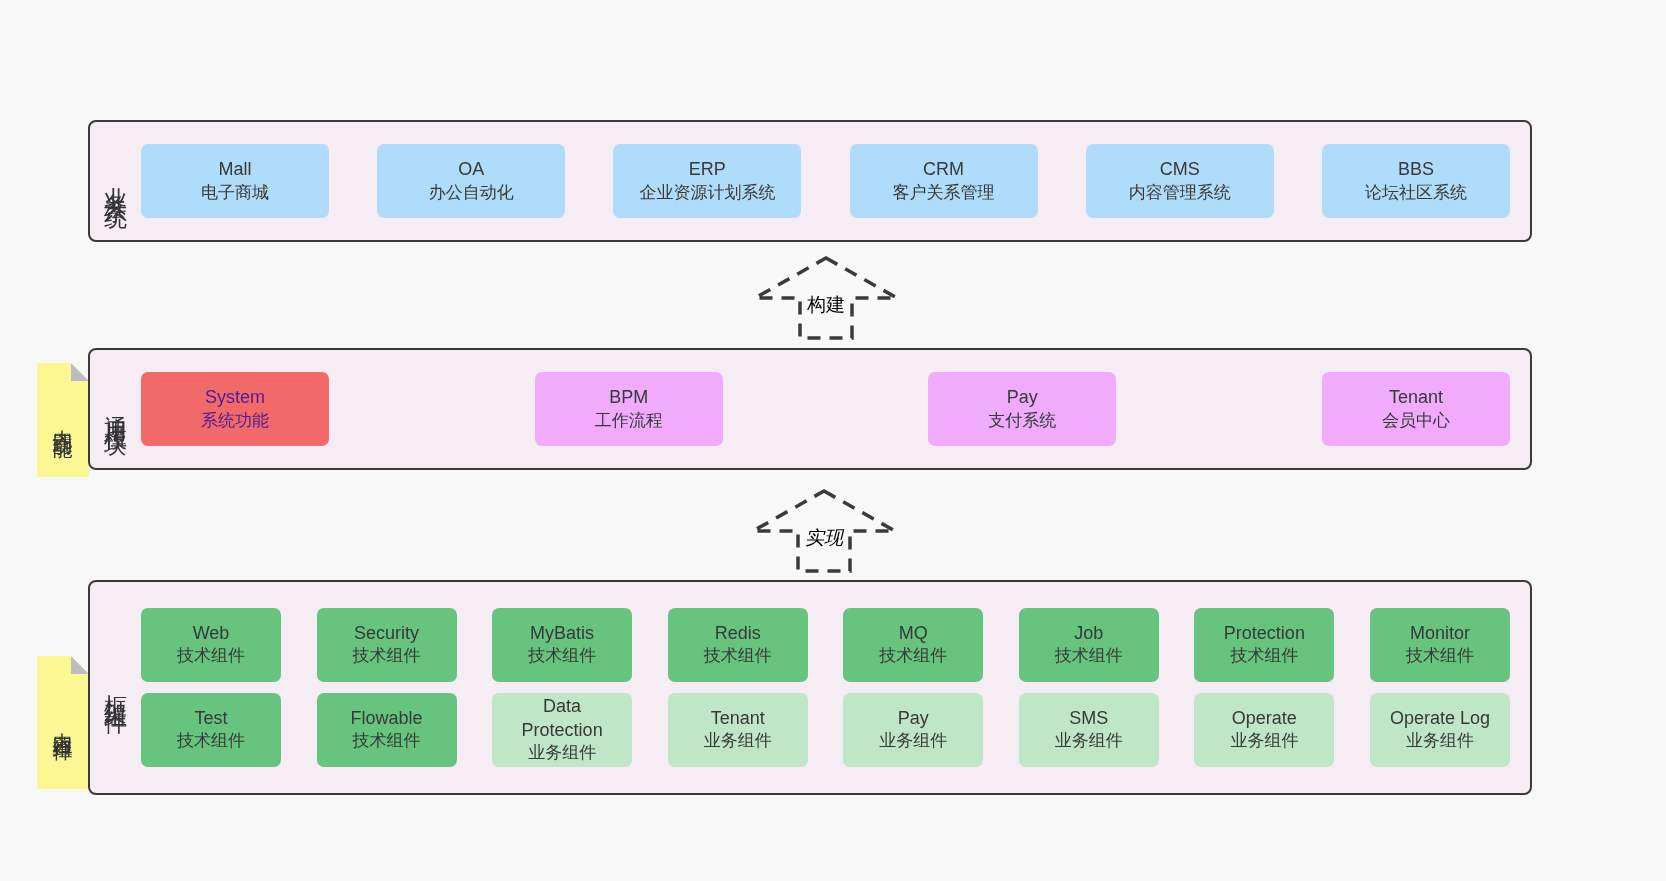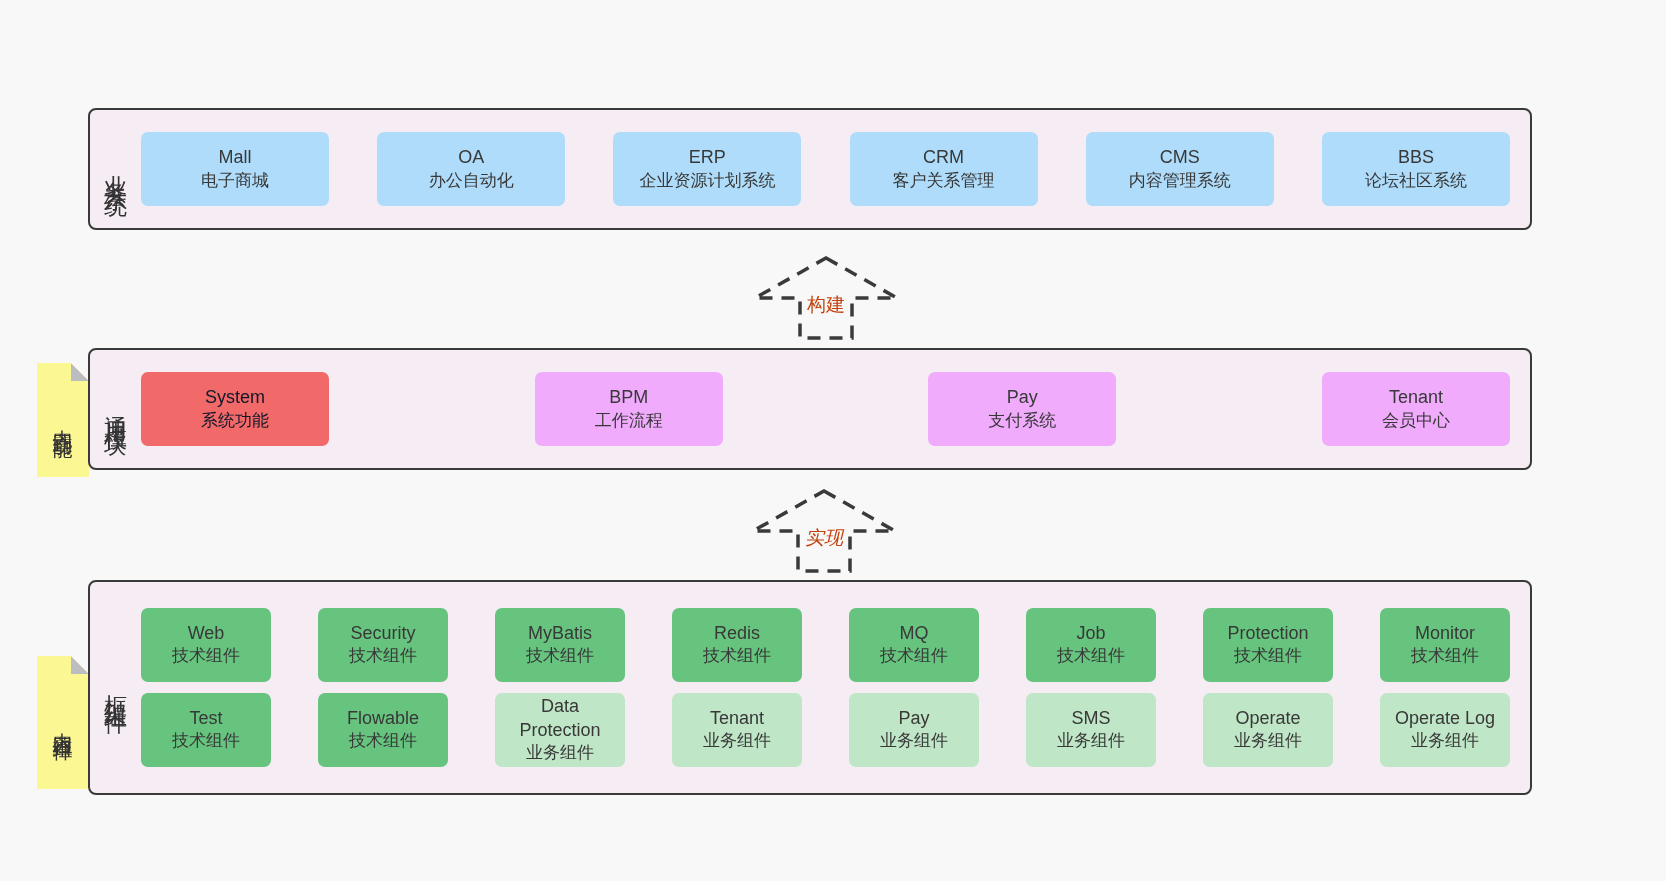--- a/index.html
+++ b/index.html
@@ -24,34 +24,34 @@
   }
   .rows{
     flex:1;display:flex;flex-direction:column;justify-content:space-between;
     height:100%;box-sizing:border-box;padding:20px 0 21px 0;
   }
   .box{
     width:188px;height:74px;border-radius:7px;box-sizing:border-box;
     display:flex;flex-direction:column;justify-content:center;align-items:center;
     text-align:center;padding:2px 12px;line-height:1.35;
   }
-  #panel-components .box{width:130px;padding:2px 13px;}
+  #panel-components .box{width:140px;padding:2px 13px;}
   .box-name{font-size:18px;}
   .box-desc{font-size:17px;}
   .blue{background:#aedcfa;}
   .red{background:#f26969;}
-  .red .box-name,.red .box-desc{color:#0f172a;}
+  .red .box-name,.red .box-desc{color:#4c1d95;}
   .pink{background:#f0abfc;}
   .green{background:#66c47e;}
   .lightgreen{background:#bfe6c6;}
   .arrow{position:absolute;width:150px;height:88px;}
   .arrow svg{position:absolute;left:0;top:0;}
   .arrow-label{
     position:absolute;left:50%;top:58%;transform:translate(-50%,-50%);
-    background:#f8f8f8;padding:2px 5px;font-size:19px;color:#c2410c;white-space:nowrap;
+    background:#f8f8f8;padding:2px 5px;font-size:19px;color:#000000;white-space:nowrap;
   }
   .note{
     position:absolute;width:52px;background:#fbf894;
     display:flex;align-items:center;justify-content:center;
     clip-path:polygon(0 0,calc(100% - 18px) 0,100% 18px,100% 100%,0 100%);
   }
   .note::before{
     content:"";position:absolute;top:0;right:0;width:18px;height:18px;
     background:#bcbdc0;clip-path:polygon(0 0,100% 100%,0 100%);
   }
@@ -63,21 +63,21 @@
 </head>
 <body>
 
 <div class="note" style="left:37px;top:363px;height:114px;">
   <span class="note-text">内置功能</span>
 </div>
 <div class="note" style="left:37px;top:656px;height:133px;">
   <span class="note-text">内置组件</span>
 </div>
 
-<section class="panel" style="top:108px;height:122px;">
+<section class="panel" style="top:120px;height:122px;">
   <div class="layer-label">业务系统</div>
   <div class="box-row">
     <div class="box blue">
       <span class="box-name">Mall</span>
       <span class="box-desc">电子商城</span>
     </div>
     <div class="box blue">
       <span class="box-name">OA</span>
       <span class="box-desc">办公自动化</span>
     </div>

